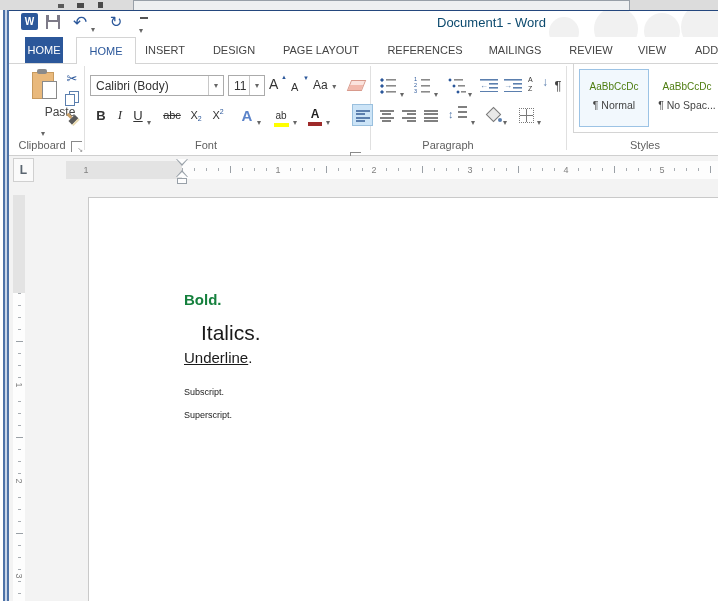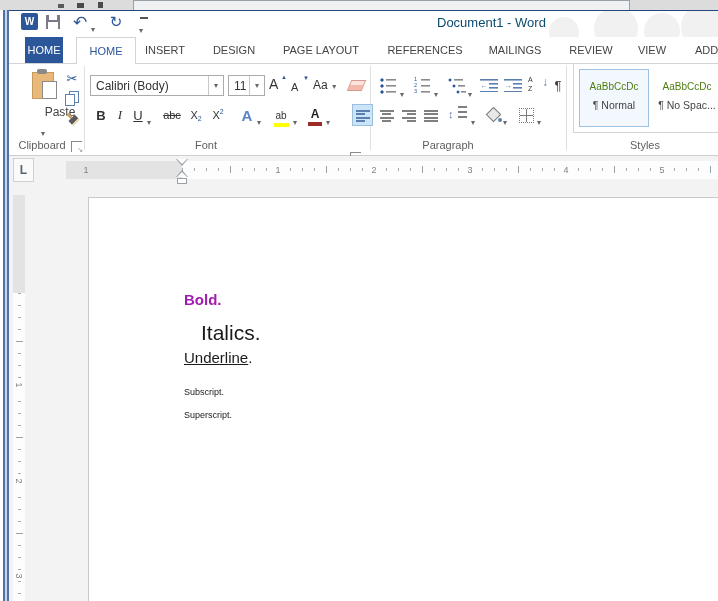--- a/index.html
+++ b/index.html
@@ -313,21 +313,21 @@
   <div class="abs" style="left:177px;top:178px;width:10px;height:6px;background:#fdfdfd;border:1px solid #98a0a8;box-sizing:border-box;"></div>
 
   <div class="abs vruler-ticks" style="left:13px;top:195px;width:12px;height:406px;background-color:#fdfdfd;">
     <div style="position:absolute;left:0;top:0;width:12px;height:98px;background:#e3e3e3;"></div>
     <span class="rnum" style="left:1px;top:185px;background:#fdfdfd;transform:rotate(90deg);line-height:10px;">1</span>
     <span class="rnum" style="left:1px;top:281px;background:#fdfdfd;transform:rotate(90deg);line-height:10px;">2</span>
     <span class="rnum" style="left:1px;top:376px;background:#fdfdfd;transform:rotate(90deg);line-height:10px;">3</span>
   </div>
 
   <div class="abs" style="left:88px;top:197px;width:630px;height:404px;background:#fff;border-left:1px solid #c9c9c9;border-top:1px solid #c9c9c9;box-sizing:border-box;">
-    <div class="abs" style="left:95px;top:93px;font-size:15px;font-weight:bold;color:#a21caf;">Bold.</div>
+    <div class="abs" style="left:95px;top:93px;font-size:15px;font-weight:bold;color:#15803d;">Bold.</div>
     <div class="abs" style="left:112px;top:123px;font-size:21px;color:#1a1a1a;">Italics.</div>
     <div class="abs" style="left:95px;top:151px;font-size:15px;color:#1a1a1a;">
       <span style="text-decoration:underline;">Underline</span><span>.</span>
     </div>
     <div class="abs" style="left:95px;top:189px;font-size:9px;color:#1a1a1a;">Subscript.</div>
     <div class="abs" style="left:95px;top:212px;font-size:9px;color:#1a1a1a;">Superscript.</div>
     <table class="doc-table abs" style="left:96px;top:243px;">
       <tbody>
       </tbody>
     </table>

